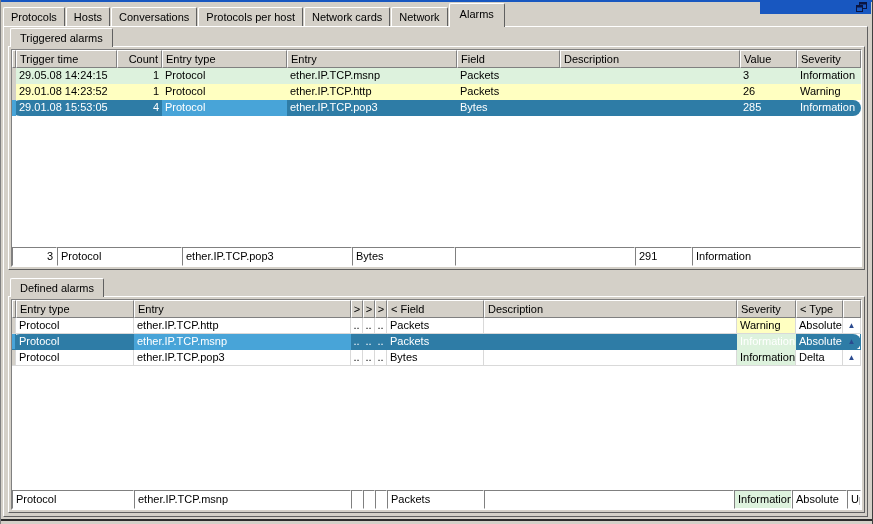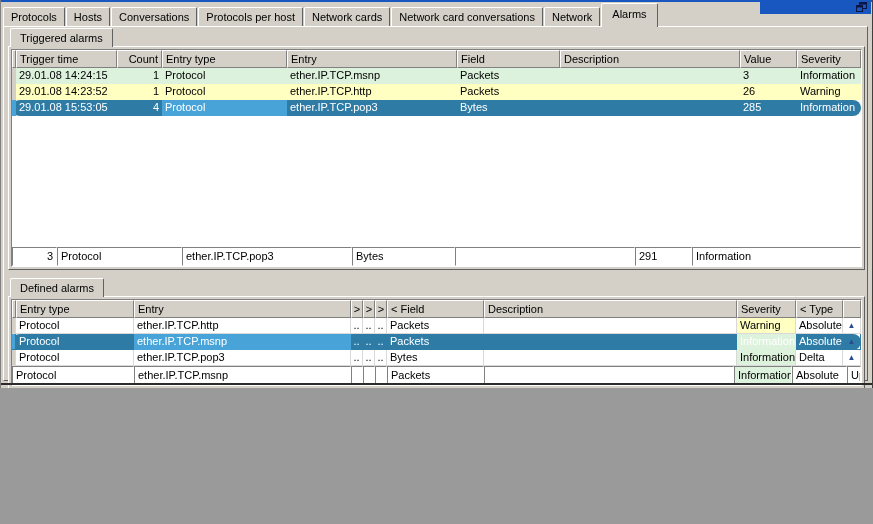--- a/index.html
+++ b/index.html
@@ -1,18 +1,18 @@
 <!DOCTYPE html>
 <html><head>
 <meta charset="utf-8">
 <style>
   * { margin:0; padding:0; box-sizing:border-box; }
   html,body { background:#9a9a9a; }
   .window {
-    position:relative; width:873px; height:388px;
+    position:relative; width:873px; height:524px;
     background:#d4d0c8;
     font-family:"Liberation Sans", sans-serif; font-size:11px; color:#000;
     overflow:hidden;
     border-left:1px solid #808080; border-right:1px solid #404040;
   }
   
   .titlebar-sliver { position:absolute; top:0; left:0; right:0; height:2px; background:#1857c0; }
   .titlebar-corner {
     position:absolute; top:0; right:1px; width:111px; height:14px;
     background:#1857c0; display:flex; align-items:center; justify-content:flex-end;
@@ -133,21 +133,20 @@
       </svg>
     </span>
   </div>
 
   <div class="tabbar">
     <div class="tab">Protocols</div>
     <div class="tab">Hosts</div>
     <div class="tab">Conversations</div>
     <div class="tab">Protocols per host</div>
     <div class="tab">Network cards</div>
-    <div class="tab">Network card conversations</div>
     <div class="tab">Network</div>
     <div class="tab active">Alarms</div>
   </div>
 
   <div class="content">
 
     <div class="group triggered">
       <div class="subtab-row">
         <span class="subtab">Triggered alarms</span>
       </div>
@@ -160,21 +159,21 @@
             <div class="hcell t-etype">Entry type</div>
             <div class="hcell t-entry">Entry</div>
             <div class="hcell t-field">Field</div>
             <div class="hcell t-desc">Description</div>
             <div class="hcell t-value">Value</div>
             <div class="hcell t-sev">Severity</div>
           </div>
 
           <div class="drow row-info">
             <div class="cell strip"></div>
-            <div class="cell t-time">29.01.08 14:24:15</div>
+            <div class="cell t-time">29.05.08 14:24:15</div>
             <div class="cell t-count right">1</div>
             <div class="cell t-etype">Protocol</div>
             <div class="cell t-entry">ether.IP.TCP.msnp</div>
             <div class="cell t-field">Packets</div>
             <div class="cell t-desc"></div>
             <div class="cell t-value">3</div>
             <div class="cell t-sev">Information</div>
           </div>
 
           <div class="drow row-warning">

